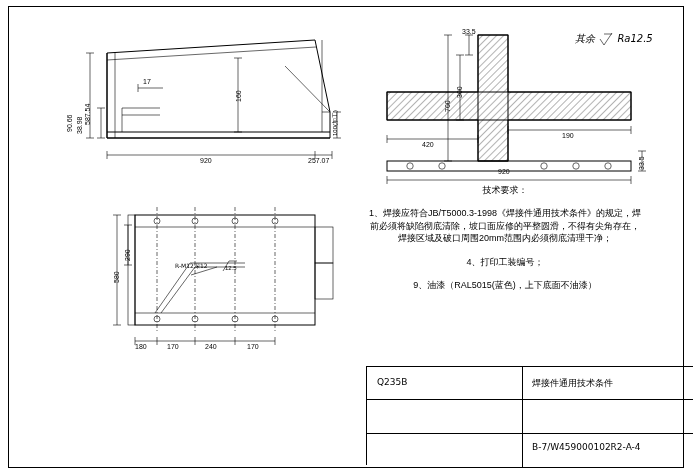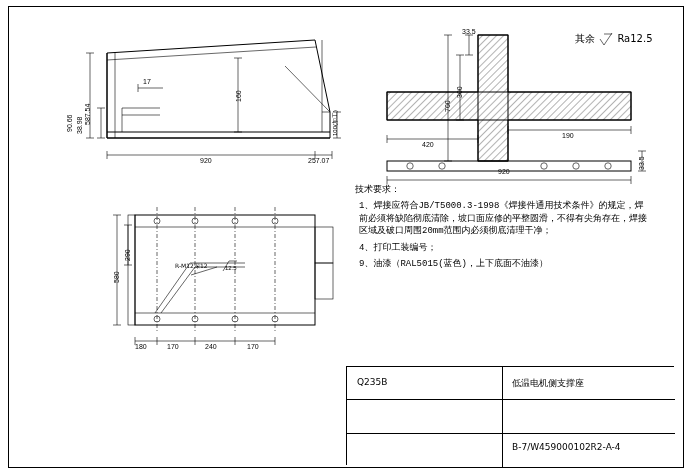--- a/index.html
+++ b/index.html
@@ -41,31 +41,32 @@
   .rot90 {
     transform-origin: 0 0;
     transform: rotate(-90deg);
   }
   
   #notes {
     position: absolute;
     left: 355px;
     top: 184px;
     width: 300px;
-    font-family: Liberation Mono, monospace;
+    font-family: Liberation Sans, sans-serif;
     font-size: 9px;
     line-height: 1.38;
     color: #000;
+    text-align: center;
   }
   #notes .n-title { margin-bottom: 1px; }
-  #notes p { margin: 4px; }
+  #notes p { margin: 11px; }
   
   #titleblock {
     position: absolute;
-    left: 346px;
+    left: 366px;
     top: 366px;
     width: 328px;
     height: 99px;
     border-left: 1px solid #000;
     border-top: 1px solid #000;
     box-sizing: border-box;
   }
   #titleblock .cell {
     position: absolute;
     font-family: "DejaVu Sans", sans-serif;
@@ -75,20 +76,21 @@
   }
   
   .finish-wrap {
     position: absolute;
     left: 575px;
     top: 32px;
     font-family: "DejaVu Sans", sans-serif;
     font-size: 10px;
     color: #000;
     white-space: nowrap;
+    font-style: italic;
   }
   svg { display: block; overflow: visible; }
   .s-stroke { stroke: #000; fill: none; stroke-width: 1; }
   .s-thin   { stroke: #000; fill: none; stroke-width: 0.6; }
   .s-dash   { stroke: #000; fill: none; stroke-width: 0.6; stroke-dasharray: 4 2 1 2; }
   .hatch-fill { fill: url(#hatch); stroke: #000; stroke-width: 1; }
 </style>
 </head>
 <body>
 
@@ -257,17 +259,17 @@
     <p>1、焊接应符合JB/T5000.3-1998《焊接件通用技术条件》的规定，焊前必须将缺陷彻底清除，坡口面应修的平整圆滑，不得有尖角存在，焊接区域及破口周围20mm范围内必须彻底清理干净；</p>
     <p>4、打印工装编号；</p>
     <p>9、油漆（RAL5015(蓝色)，上下底面不油漆）</p>
   </div>
 
   <div id="titleblock">
     <div class="ln hl" style="left:0; top:32px; width:328px;"></div>
     <div class="ln hl" style="left:0; top:66px; width:328px;"></div>
     <div class="ln vl" style="left:155px; top:0; height:100px;"></div>
     <div class="cell" style="left:10px; top:10px;">Q235B</div>
-    <div class="cell" style="left:165px; top:10px;">低温电机侧支撑座</div>
+    <div class="cell" style="left:165px; top:10px;">焊接件通用技术条件</div>
     <div class="cell" style="left:165px; top:75px;">B-7/W459000102R2-A-4</div>
   </div>
 
 </div>
 
 </body></html>

